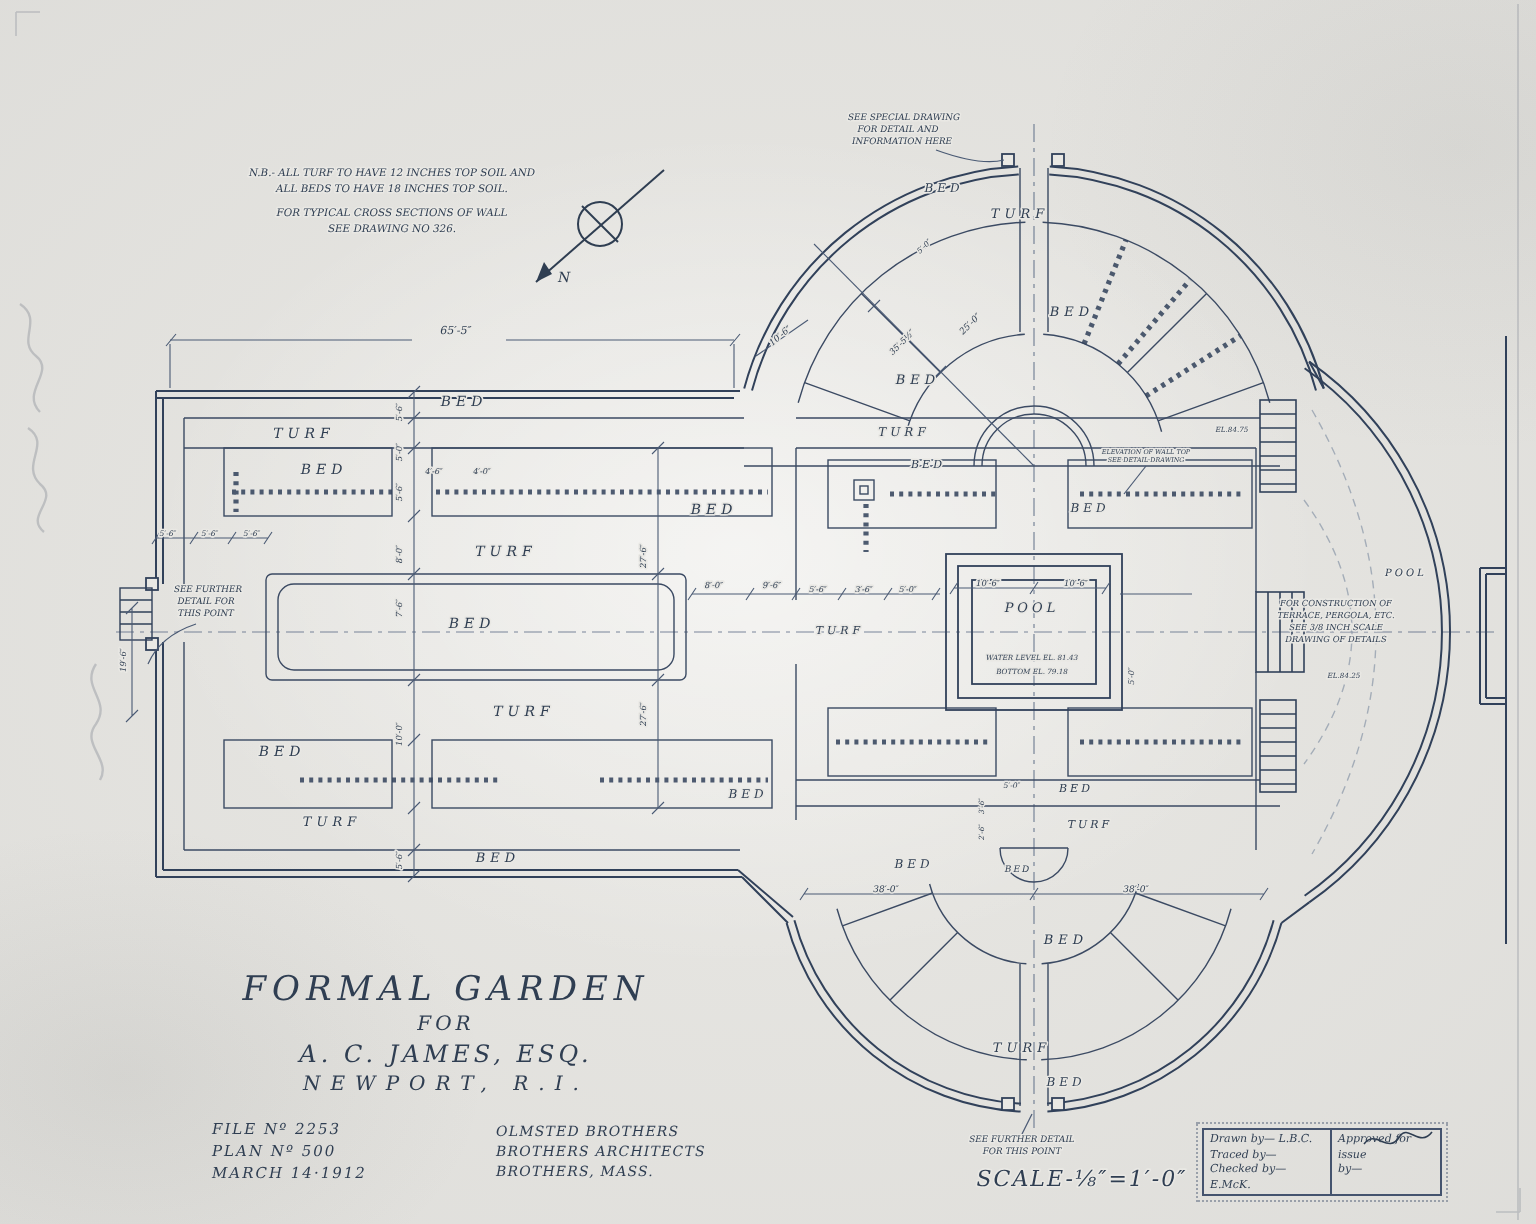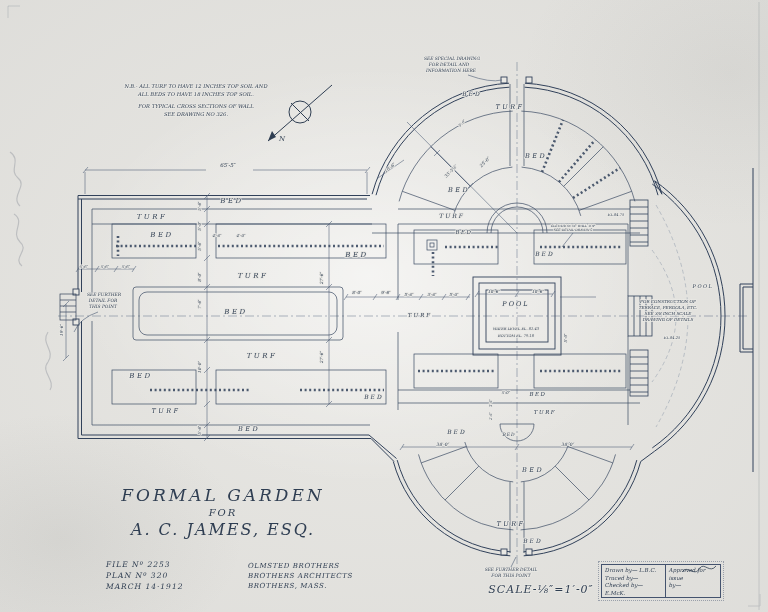--- a/index.html
+++ b/index.html
@@ -18,21 +18,21 @@
     font-family:"DejaVu Serif", serif;
     font-style:italic;
     fill:#2f3e52;
     paint-order:stroke;
     stroke:#e9e8e4;stroke-width:1.6px;stroke-linejoin:round;
   }
   .overlay{position:absolute;left:0;top:13px;width:768px;height:612px;pointer-events:none;}
   .title-block{position:absolute;left:108px;top:472px;width:230px;text-align:center;font-style:italic;}
   .title-line1{font-size:17px;letter-spacing:3px;}
   .title-line2{font-size:10px;letter-spacing:2px;margin-top:2px;}
-  .title-line3{font-size:16px;letter-spacing:2px;margin-top:2px;}
+  .title-line3{font-size:12px;letter-spacing:2px;margin-top:2px;}
   .title-line4{font-size:10px;letter-spacing:5px;margin-top:3px;}
   .file-block{position:absolute;left:106px;top:546px;font-style:italic;font-size:7.5px;line-height:11px;letter-spacing:1px;}
   .firm-block{position:absolute;left:248px;top:548px;font-style:italic;font-size:7px;line-height:10px;letter-spacing:.6px;}
   .stamp{
     position:absolute;left:601px;top:551px;width:118px;height:32px;
     border:1px solid #44536e;outline:1px dotted rgba(68,83,110,.45);outline-offset:2px;
     display:flex;font-style:italic;font-size:5.5px;line-height:7.5px;
     background:transparent;
   }
   .stamp .cell{padding:2px 3px;}
@@ -310,24 +310,25 @@
         <text x="541" y="593" font-size="11" text-anchor="middle" letter-spacing="1" class="plbl">SCALE-⅛″=1′-0″</text>
       </g>
 </svg>
 
 
 <div class="overlay">
   <div class="title-block">
     <div class="title-line1">FORMAL GARDEN</div>
     <div class="title-line2">FOR</div>
     <div class="title-line3">A. C. JAMES, ESQ.</div>
+    <div class="title-line4">NEWPORT, R.I.</div>
   </div>
   <div class="file-block">
     <div>FILE Nº 2253</div>
-    <div>PLAN Nº 320</div>
+    <div>PLAN Nº 500</div>
     <div>MARCH 14·1912</div>
   </div>
   <div class="firm-block">
     <div>OLMSTED BROTHERS</div>
     <div>BROTHERS ARCHITECTS</div>
     <div>BROTHERS, MASS.</div>
   </div>
   <div class="stamp">
     <div class="cell left">
       <div>

